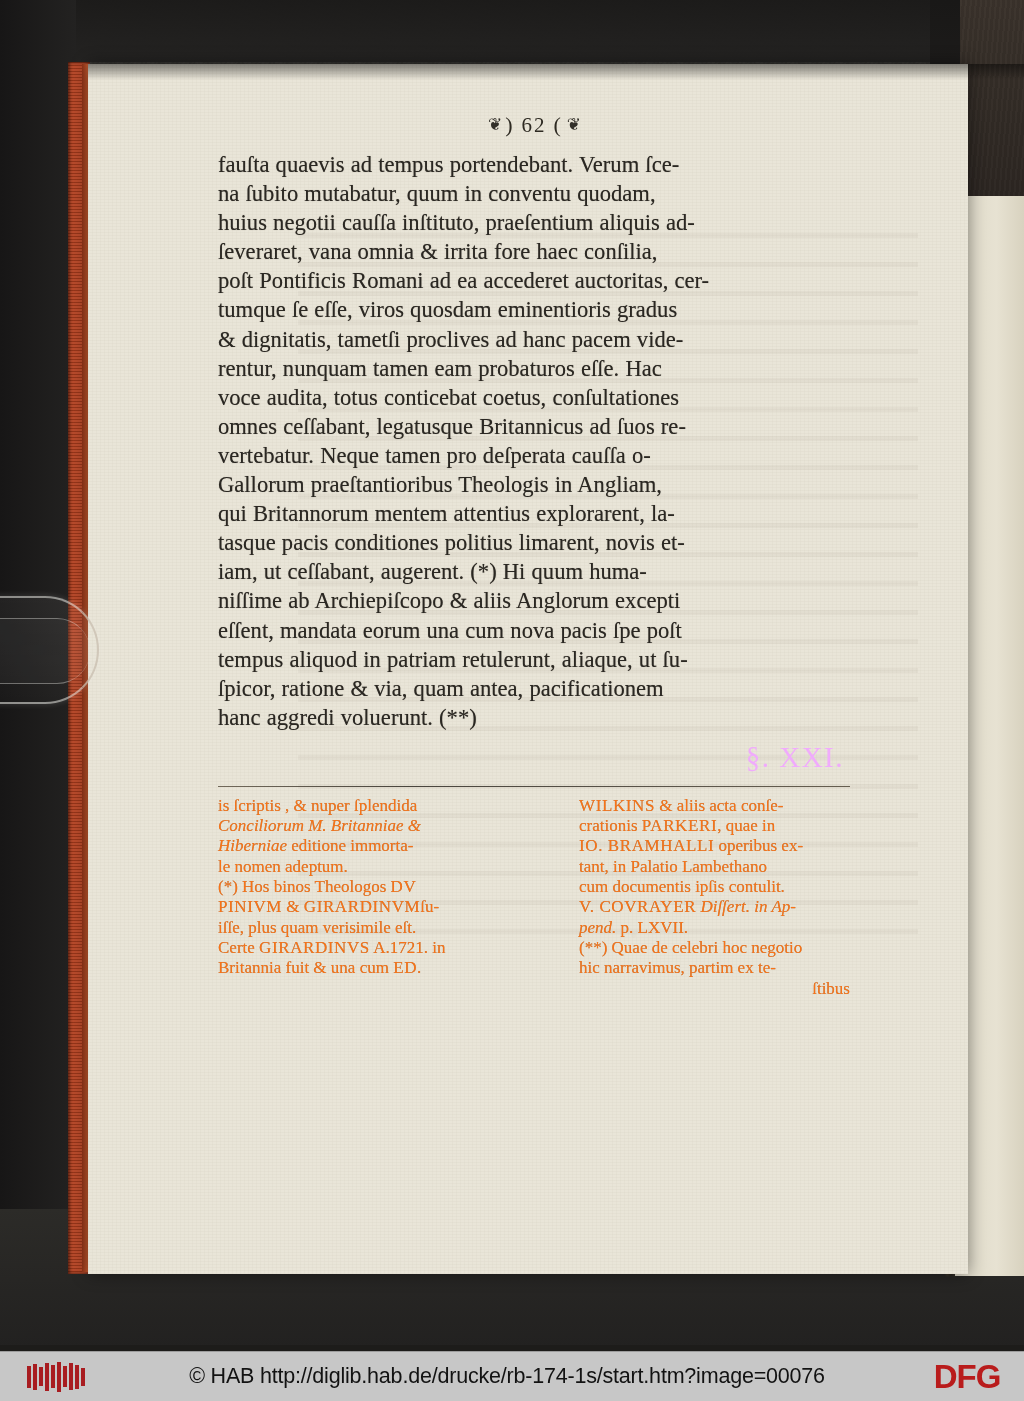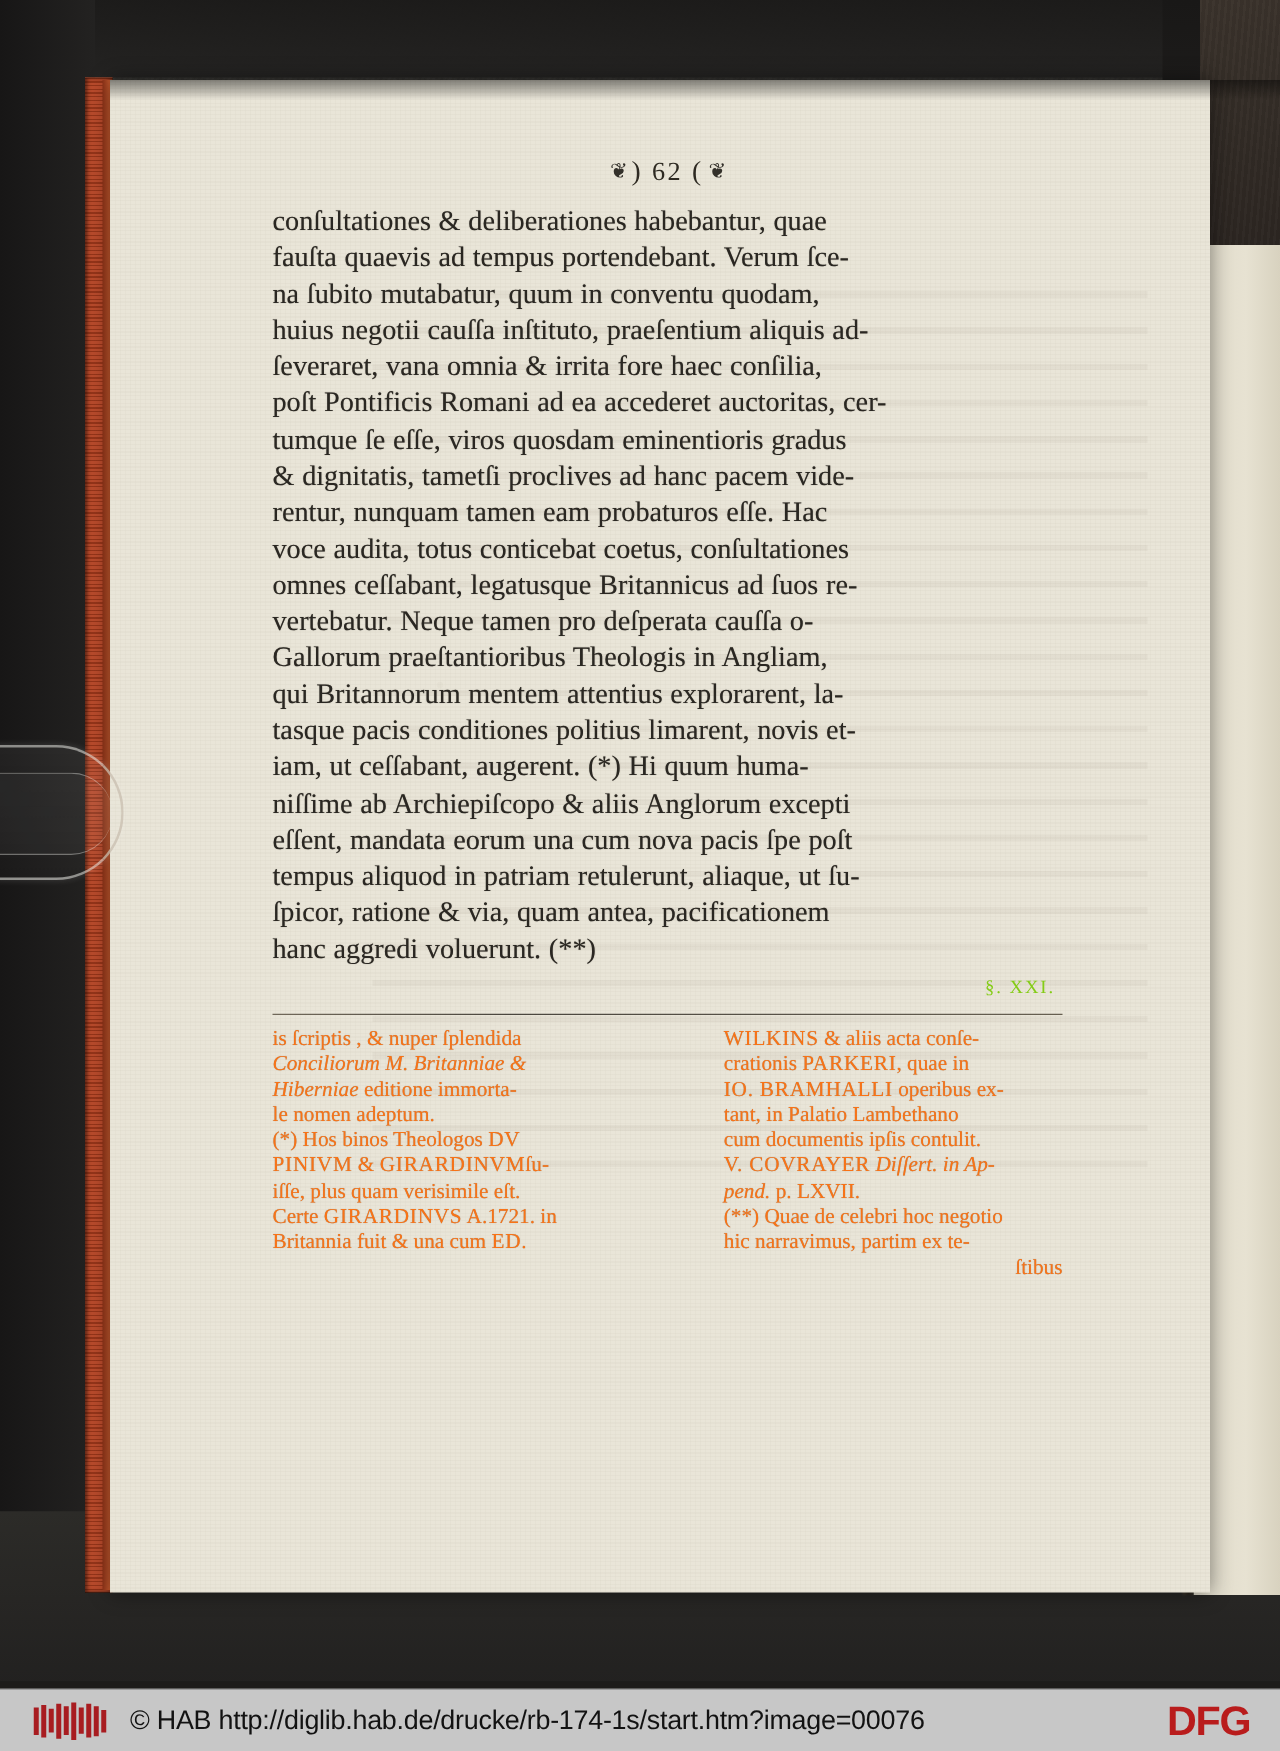--- a/index.html
+++ b/index.html
@@ -161,21 +161,21 @@
     width: 96px; height: 66px;
     border-top: 1px solid rgba(230,230,225,0.40);
     border-bottom: 1px solid rgba(230,230,225,0.40);
     border-radius: 0 40px 40px 0;
     background: rgba(255,255,255,0.03);
   }
 
   
   .text-block {
     position: absolute;
-    left: 218px; top: 124px;
+    left: 218px; top: 112px;
     width: 632px;
   }
 
   .page-header {
     text-align: center;
     font-size: 21px;
     letter-spacing: 2px;
     color: #2e2a22;
     margin-bottom: 12px;
     white-space: nowrap;
@@ -195,23 +195,23 @@
     line-height: 29.1px;
     color: #2a2722;
     text-align: justify;
     word-spacing: .5px;
     text-shadow: 0 0 .7px rgba(45,40,30,.5);
   }
   .body-text .ln { display: block; white-space: nowrap; }
 
   .section-mark {
     text-align: right;
-    font-size: 15px;
+    font-size: 29px;
     letter-spacing: 1.5px;
-    color: #84cc16;
+    color: #f0abfc;
     margin-top: 9px;
     padding-right: 6px;
   }
 
   
   .fn-rule {
     margin-top: 12px;
     height: 1px;
     background: linear-gradient(90deg, #5c5344 0%, #2f2b24 30%, #413b31 70%, #504839 100%);
     opacity: .85;
@@ -258,20 +258,21 @@
     gap: 2px;
     padding-left: 8px;
   }
   .hab-logo i {
     display: block;
     width: 4px;
     background: #a81c20;
   }
   .footer-url {
     flex: 1;
+    text-align: center;
     font-family: "Liberation Sans", sans-serif;
     font-size: 21.5px;
     color: #121212;
     letter-spacing: -0.2px;
     white-space: nowrap;
   }
   .dfg-logo {
     width: 114px;
     height: 50px;
     display: flex;
@@ -317,21 +318,20 @@
   <div class="glass-arm"></div>
   <div class="glass-arm2"></div>
 
   <div class="text-block">
 
     <div class="page-header">
       <span class="orn">❦</span><span class="paren">)</span><span class="folio">62</span><span class="paren">(</span><span class="orn">❦</span>
     </div>
 
     <div class="body-text" id="body-text">
-        <span class="ln">conſultationes &amp; deliberationes habebantur, quae</span>
         <span class="ln">fauſta quaevis ad tempus portendebant.  Verum ſce-</span>
         <span class="ln">na ſubito mutabatur, quum in conventu quodam,</span>
         <span class="ln">huius negotii cauſſa inſtituto, praeſentium aliquis ad-</span>
         <span class="ln">ſeveraret,  vana omnia &amp; irrita fore haec conſilia,</span>
         <span class="ln">poſt Pontificis Romani ad ea accederet auctoritas, cer-</span>
         <span class="ln">tumque ſe eſſe, viros quosdam eminentioris gradus</span>
         <span class="ln">&amp; dignitatis, tametſi proclives ad hanc pacem vide-</span>
         <span class="ln">rentur, nunquam tamen eam probaturos eſſe.  Hac</span>
         <span class="ln">voce audita, totus conticebat coetus, conſultationes</span>
         <span class="ln">omnes ceſſabant, legatusque Britannicus ad ſuos re-</span>

